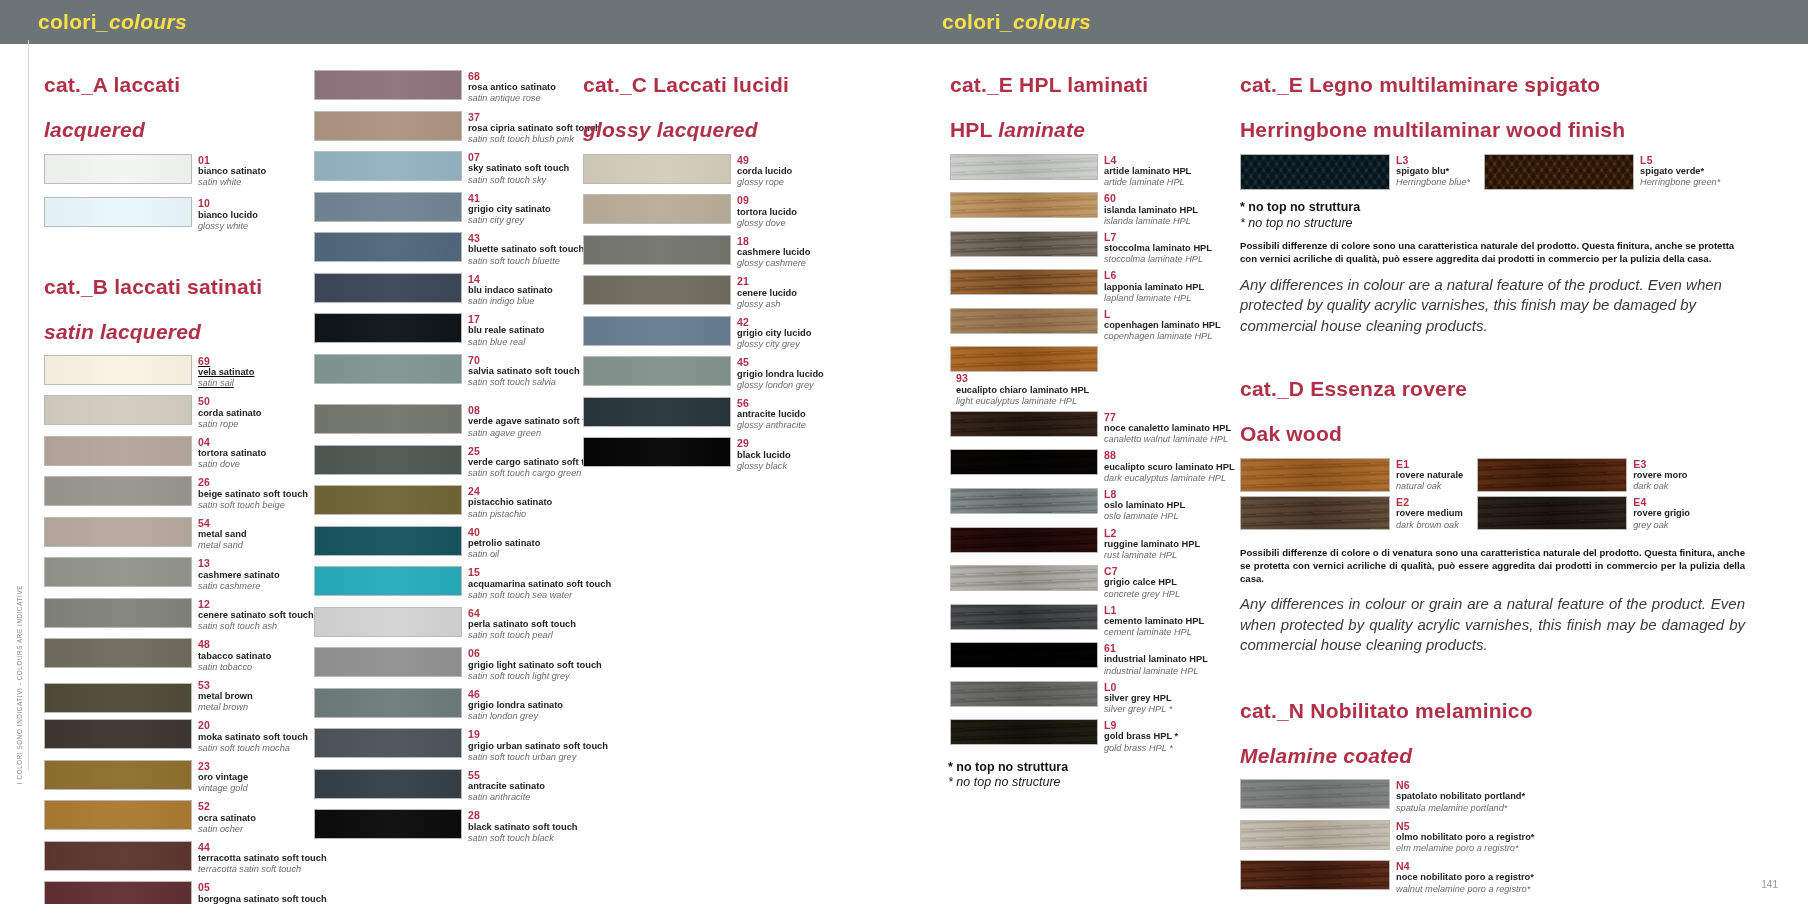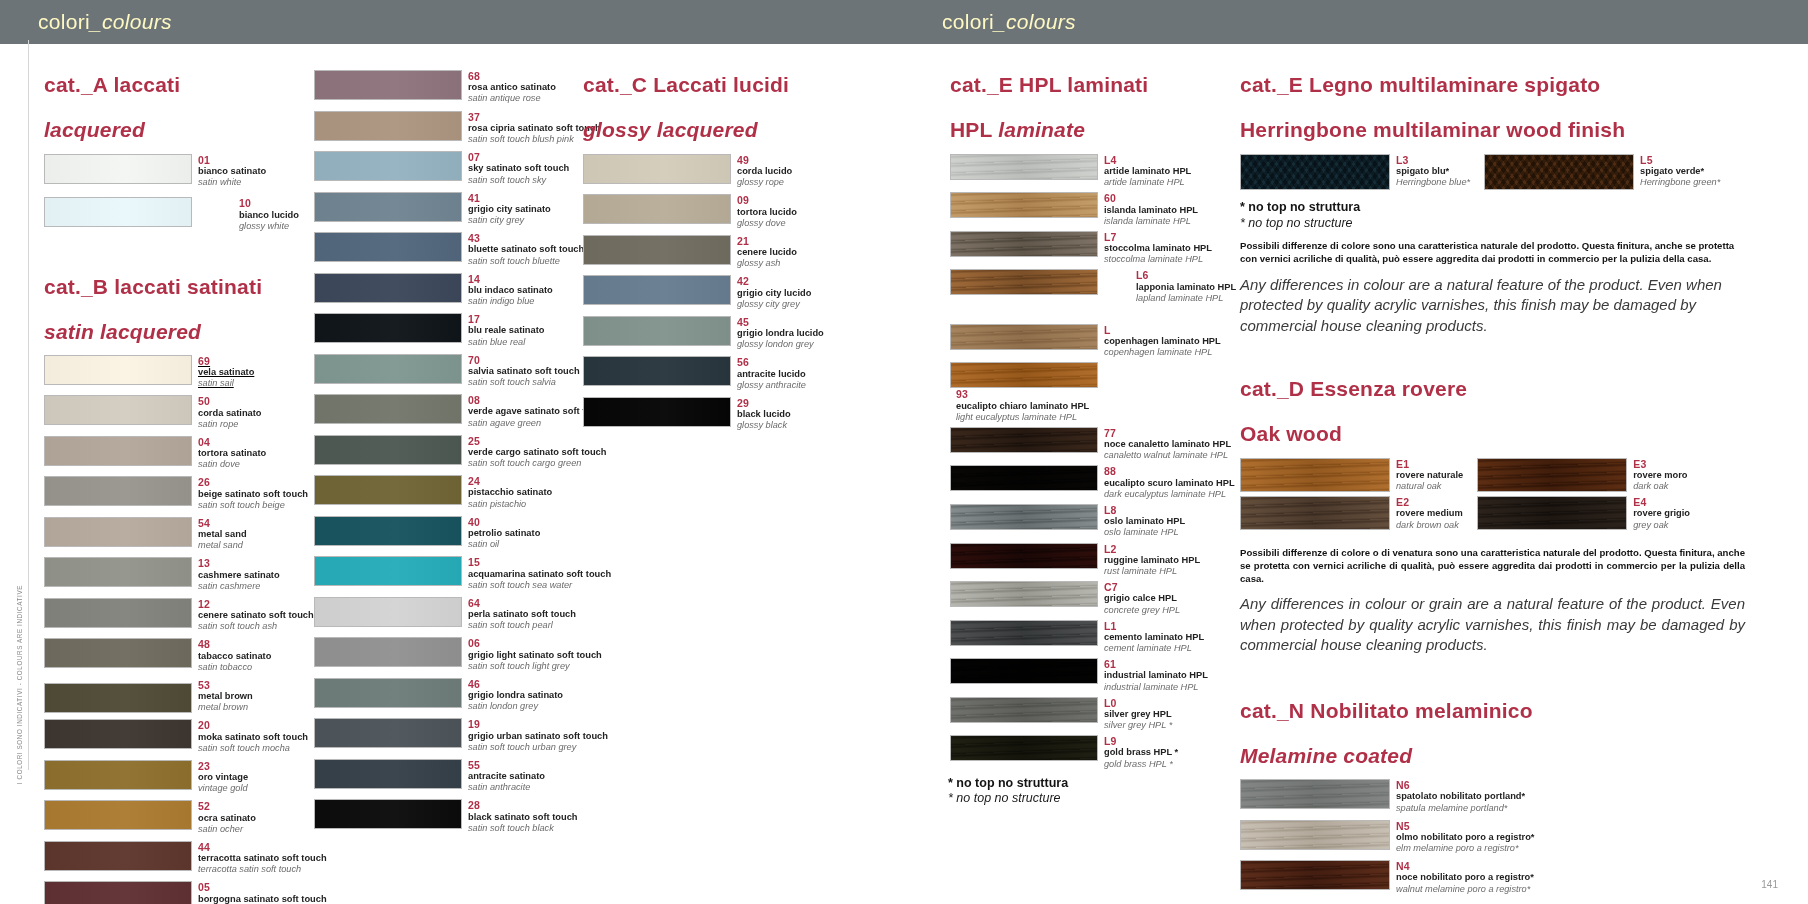--- a/index.html
+++ b/index.html
@@ -12,21 +12,21 @@
   .page { position: relative; width: 1808px; height: 904px; background:#fff; }
 
   
   .hdr {
     position: absolute; top: 0; height: 44px;
     background: #6d7478;
     display: flex; align-items: center;
   }
   .hdr-left  { left: 0;   width: 904px; }
   .hdr-right { left: 904px; width: 904px; }
-  .hdr-title { color:#fef9c3; font-size: 21px; letter-spacing:.3px; white-space:nowrap; }
+  .hdr-title { color:#fde047; font-size: 21px; letter-spacing:.3px; white-space:nowrap;font-weight:bold; }
   .hdr-left  .hdr-title { margin-left: 38px; }
   .hdr-right .hdr-title { margin-left: 38px; }
   .hdr-title i { font-style: italic; }
 
   
   .sec-title {
     color:#b03048; line-height: 1.07; white-space: pre-line;
     font-size: 21px; font-weight: 700; letter-spacing:.2px;
   }
   .sec-title .it { font-style: italic; font-weight: 700; }
@@ -83,21 +83,21 @@
     </div>
     <div id="listA" style="margin-top:12px;">
         <div class="row" style="margin-bottom: 9px;">
           <div class="chip" style="width:148px;height:30px;background:linear-gradient(90deg,#eceeec 0%,#f4f6f4 55%,#eceeec 100%);"></div>
           <div class="lbl">
             <div class="code">01</div>
             <div class="it-name">bianco satinato</div>
             <div class="en-name">satin white</div>
           </div>
         </div>
-        <div class="row" style="margin-bottom: 22px; gap: 41px;">
+        <div class="row" style="margin-bottom: 22px;">
           <div class="chip" style="width:148px;height:30px;background:linear-gradient(90deg,#e2eff3 0%,#eaf7fb 55%,#e2eff3 100%);"></div>
           <div class="lbl">
             <div class="code">10</div>
             <div class="it-name">bianco lucido</div>
             <div class="en-name">glossy white</div>
           </div>
         </div>
       </div>
     <div class="sec-title" style="margin-top:14px;">
       <span>cat._B laccati satinati</span><br>
@@ -270,21 +270,21 @@
           </div>
         </div>
         <div class="row" style="margin-bottom: 6px;">
           <div class="chip" style="width:148px;height:30px;background:linear-gradient(90deg,#0f1418 0%,#171c20 55%,#0f1418 100%);"></div>
           <div class="lbl">
             <div class="code">17</div>
             <div class="it-name">blu reale satinato</div>
             <div class="en-name">satin blue real</div>
           </div>
         </div>
-        <div class="row" style="margin-bottom: 6px;">
+        <div class="row" style="margin-bottom: 16px;">
           <div class="chip" style="width:148px;height:30px;background:linear-gradient(90deg,#7b938c 0%,#839b94 55%,#7b938c 100%);"></div>
           <div class="lbl">
             <div class="code">70</div>
             <div class="it-name">salvia satinato soft touch</div>
             <div class="en-name">satin soft touch salvia</div>
           </div>
         </div>
         <div class="row" style="margin-bottom: 6px;">
           <div class="chip" style="width:148px;height:30px;background:linear-gradient(90deg,#6f7368 0%,#777b70 55%,#6f7368 100%);"></div>
           <div class="lbl">
@@ -392,20 +392,28 @@
         </div>
         <div class="row" style="margin-bottom: 6px;">
           <div class="chip" style="width:148px;height:30px;background:linear-gradient(90deg,#b3a893 0%,#bbb09b 55%,#b3a893 100%);"></div>
           <div class="lbl">
             <div class="code">09</div>
             <div class="it-name">tortora lucido</div>
             <div class="en-name">glossy dove</div>
           </div>
         </div>
         <div class="row" style="margin-bottom: 6px;">
+          <div class="chip" style="width:148px;height:30px;background:linear-gradient(90deg,#71736a 0%,#797b72 55%,#71736a 100%);"></div>
+          <div class="lbl">
+            <div class="code">18</div>
+            <div class="it-name">cashmere lucido</div>
+            <div class="en-name">glossy cashmere</div>
+          </div>
+        </div>
+        <div class="row" style="margin-bottom: 6px;">
           <div class="chip" style="width:148px;height:30px;background:linear-gradient(90deg,#6d6a5d 0%,#757265 55%,#6d6a5d 100%);"></div>
           <div class="lbl">
             <div class="code">21</div>
             <div class="it-name">cenere lucido</div>
             <div class="en-name">glossy ash</div>
           </div>
         </div>
         <div class="row" style="margin-bottom: 6px;">
           <div class="chip" style="width:148px;height:30px;background:linear-gradient(90deg,#65798d 0%,#6d8195 55%,#65798d 100%);"></div>
           <div class="lbl">
@@ -464,21 +472,21 @@
           </div>
         </div>
         <div class="row" style="margin-bottom: 4px;">
           <div class="chip" style="width:148px;height:26px;background:repeating-linear-gradient(178deg,#b3aba1 0px,#8a8277 2px,#b3aba1 4px,#b3aba1 7px,#8a8277 9px),linear-gradient(90deg,#b3aba1,#8a8277,#b3aba1);background-blend-mode:multiply;"></div>
           <div class="lbl">
             <div class="code">L7</div>
             <div class="it-name">stoccolma laminato HPL</div>
             <div class="en-name">stoccolma laminate HPL</div>
           </div>
         </div>
-        <div class="row" style="margin-bottom: 20px; gap: 32px;">
+        <div class="row" style="margin-bottom: 4px;">
           <div class="chip" style="width:148px;height:26px;background:repeating-linear-gradient(178deg,#c9a478 0px,#9d7c55 2px,#c9a478 4px,#c9a478 7px,#9d7c55 9px),linear-gradient(90deg,#c9a478,#9d7c55,#c9a478);background-blend-mode:multiply;"></div>
           <div class="lbl">
             <div class="code">L6</div>
             <div class="it-name">lapponia laminato HPL</div>
             <div class="en-name">lapland laminate HPL</div>
           </div>
         </div>
         <div class="row" style="margin-bottom: 4px;">
           <div class="chip" style="width:148px;height:26px;background:repeating-linear-gradient(178deg,#cdb79b 0px,#b39b7d 2px,#cdb79b 4px,#cdb79b 7px,#b39b7d 9px),linear-gradient(90deg,#cdb79b,#b39b7d,#cdb79b);background-blend-mode:multiply;"></div>
           <div class="lbl">

